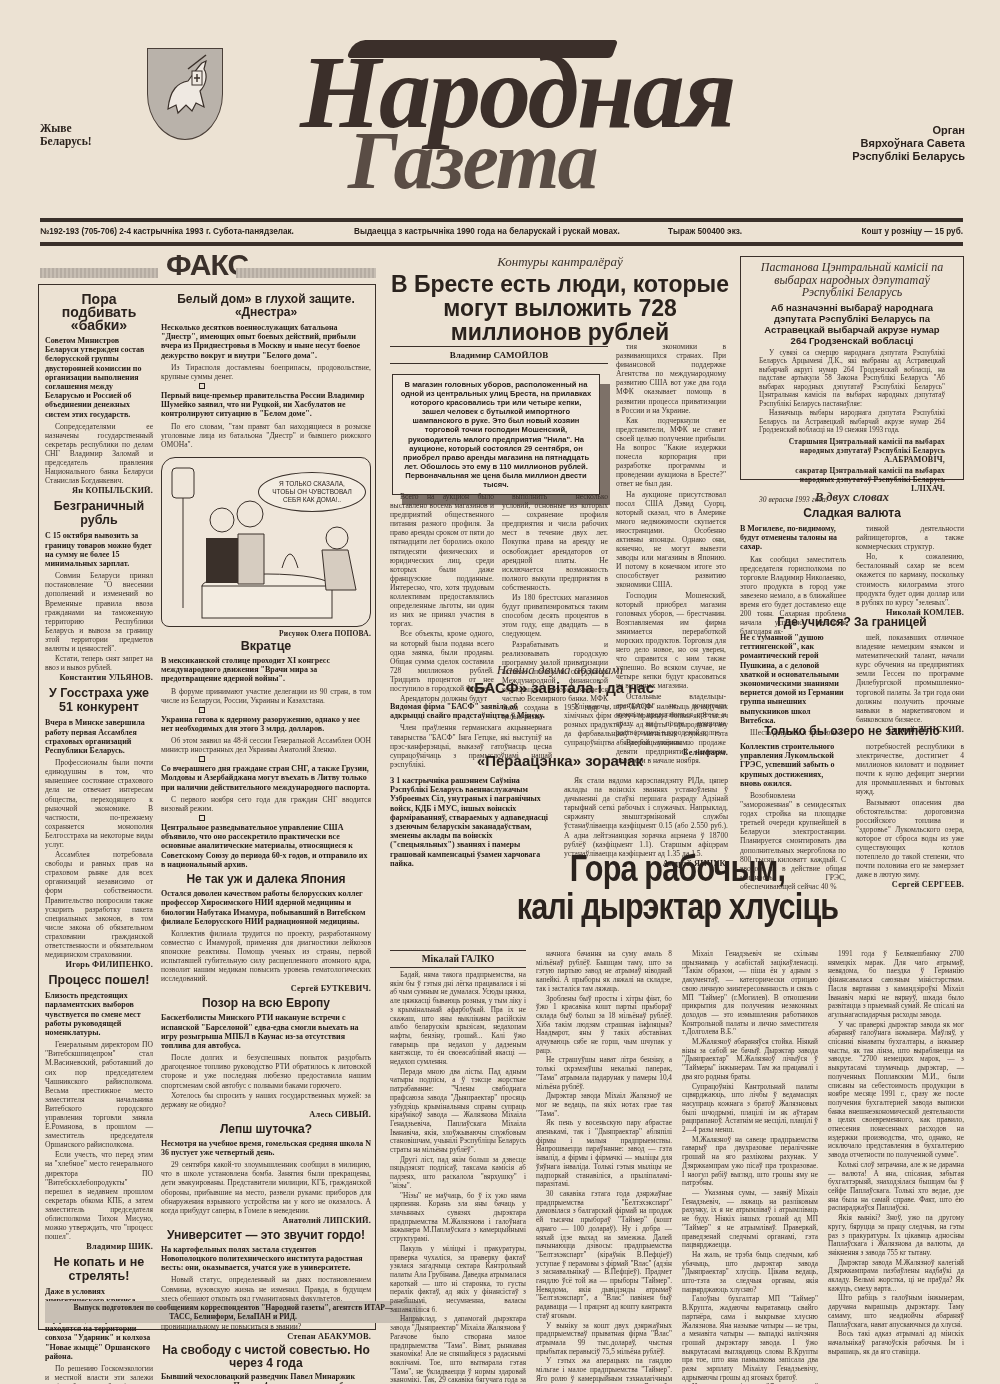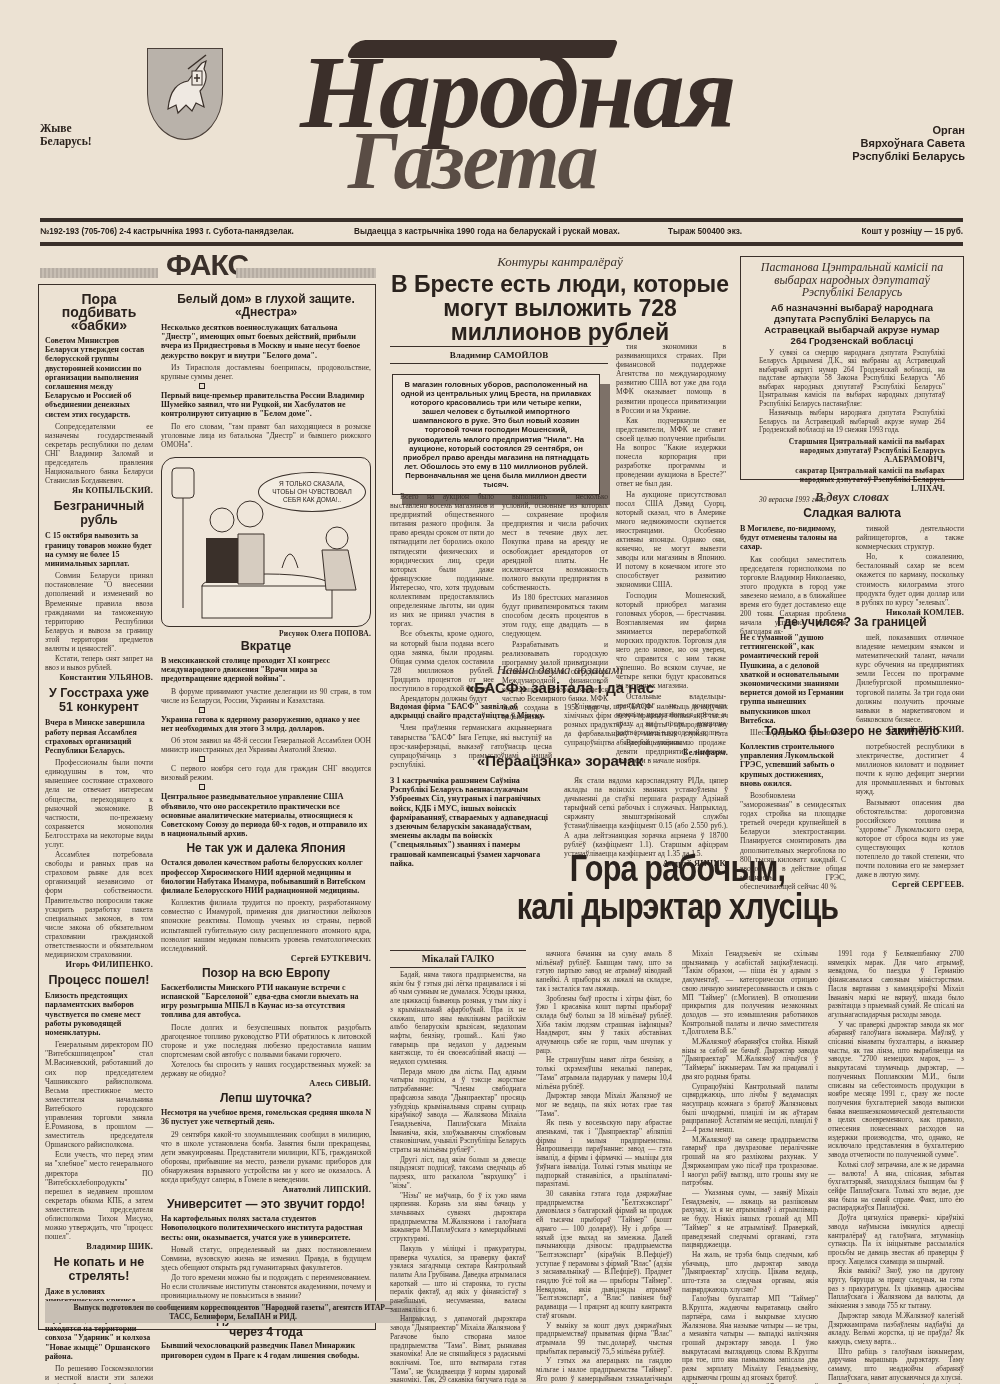--- a/index.html
+++ b/index.html
@@ -168,20 +168,21 @@
       </div>
       <span class="sq"></span>
       <div>
         <div class="lead">Украина готова к ядерному разоружению, однако у нее нет необходимых для этого 3 млрд. долларов.</div>
         <div class="bodytext">
             <p>Об этом заявил на 48-й сессии Генеральной Ассамблеи ООН министр иностранных дел Украины Анатолий Зленко.</p>
           </div>
       </div>
       <span class="sq"></span>
       <div>
+        <div class="lead">Со вчерашнего дня граждане стран СНГ, а также Грузии, Молдовы и Азербайджана могут въехать в Литву только при наличии действительного международного паспорта.</div>
         <div class="bodytext">
             <p>С первого ноября сего года для граждан СНГ вводится визовый режим.</p>
           </div>
       </div>
       <span class="sq"></span>
       <div>
         <div class="lead">Центральное разведывательное управление США объявило, что оно рассекретило практически все основные аналитические материалы, относящиеся к Советскому Союзу до периода 60-х годов, и отправило их в национальный архив.</div>
       </div>
 
       <div style="margin-top:3px;">
@@ -361,21 +362,21 @@
   <div class="hd" style="font-size:36px;line-height:38px;font-family:'Liberation Sans',sans-serif;letter-spacing:-1px;transform:scaleX(0.85);">Гора рабочым,</div>
   <div class="hd" style="font-size:36px;line-height:38px;font-family:'Liberation Sans',sans-serif;letter-spacing:-1px;transform:scaleX(0.85);">калі дырэктар хлусіць</div>
 
   <div class="abs" style="left:0;top:100px;width:136px;">
     <div class="col-rule"></div>
     <div class="serif" style="text-align:center;font-size:9.5px;font-weight:bold;padding:3px 0;">Мікалай ГАЛКО</div>
     <div class="col-rule" style="margin-bottom:3px;"></div>
     <div class="bodytext" style="font-size:7.3px;line-height:8.7px;">
       <p>Бадай, няма такога прадпрыемства, на якім бы ў гэтыя дні лёгка працавалася і ні аб чым сумным не думалася. Усюды цяжка, але цяжкасці бываюць розныя, у тым ліку і з крымінальнай афарбоўкай. Пра іх не скажаш, што яны выкліканы расійскім альбо беларускім крызісам, недахопам нафты, бензіну, грошай... Калі ўжо гаварыць пра недахоп у дадзеным кантэксце, то ён своеасаблівай якасці — недахоп сумлення.</p>
       <p>Перада мною два лісты. Пад адным чатыры подпісы, а ў тэксце жорсткае патрабаванне: "Члены свабоднага прафсаюза завода "Дыяпраектар" просяць узбудзіць крымінальныя справы супраць кіраўнікоў завода — Жалязнова Міхаіла Генадзьевіча, Паплаўскага Міхаіла Іванавіча, якія, злоўжываючы службовым становішчам, учынілі Рэспубліцы Беларусь страты на мільёны рублёў".</p>
-      <p>Другі ліст, пад якім больш за дзвесце пяцьдзясят подпісаў, таксама сведчыць аб падзеях, што раскалола "вярхушку" і "нізы".</p>
+      <p>Другі ліст, пад якім больш за дзвесце пяцьдзясят подпісаў, таксама камісія аб падзеях, што раскалола "вярхушку" і "нізы".</p>
       <p>"Нізы" не маўчаць, бо ў іх ужо няма цярпення. Корань зла яны бачаць у злачынных сувязях дырэктара прадпрыемства М.Жалязнова і галоўнага інжынера М.Паплаўскага з камерцыйнымі структурамі.</p>
       <p>Пакуль у міліцыі і пракуратуры, праверка чухаліся, за праверку фактаў узялася загадчыца сектара Кантрольнай палаты Ала Грубінава. Даведка атрымалася кароткай — што ні старонка, то густы пералік фактаў, ад якіх у фінансістаў з ранейшымі, несумненна, валасы зашавяліліся б.</p>
       <p>Напрыклад, з дапамогай дырэктара завода "Дыяпраектар" Міхаіла Жалязнова ў Рагачове было створана малое прадпрыемства "Тама". Віват, рынкавая эканоміка! Але не спяшайцеся з радаснымі воклічамі. Тое, што вытварала гэтая "Тама", не ўкладваецца ў нормы здаровай эканомікі. Так, 29 сакавіка бягучага года за дзень-два да чарговага пад'ёму цэн малое прадпрыемства "Тама" бышцам бы купляе ў "Дыяпраектара" 150 прыбораў</p>
     </div>
   </div>
   <div class="abs bodytext" style="left:146px;top:100px;width:136px;font-size:7.3px;line-height:8.7px;">
     <p>начнога бачання на суму амаль 8 мільёнаў рублёў. Бышцам таму, што за гэтую партыю завод не атрымаў ніводнай капейкі. А прыборы як ляжалі на складзе, так і засталіся там ляжаць.</p>
     <p>Зроблены быў просты і хітры фінт, бо ўжо 1 красавіка кошт партыі прыбораў склада быў больш за 18 мільёнаў рублёў. Хіба такім людзям страшная інфляцыя? Наадварот, яны ў такіх абставінах адчуваюць сябе не горш, чым шчупак у рацэ.</p>
     <p>Не страшуўшы нават літра бензіну, а толькі скрэмзаўшы некалькі паперак, "Тама" атрымала падарунак у памеры 10,4 мільёна рублёў.</p>
     <p>Дырэктар завода Міхаіл Жалязноў не мог не ведаць, па якіх нотах грае тая "Тама".</p>
@@ -391,19 +392,18 @@
     <p>М.Жалязноў на савеце прадпрыемства гаварыў пра двухразовае пералічэнне грошай на яго разліковы рахунак. У Дзяржкампрам ужо пісаў пра трохразовае. І наогул рабіў выгляд, што грошы яму не патрэбны.</p>
     <p>— Указаныя сумы, — заявіў Міхаіл Генадзьевіч, — ляжаць на разліковым рахунку, іх я не атрымліваў і атрымліваць не буду. Ніякіх іншых грошай ад МП "Таймер" я не атрымліваў. Праверкай, праведзенай следчымі органамі, гэта пацвярджаецца.</p>
     <p>На жаль, не трэба быць следчым, каб убачыць, што дырэктар завода "Дыяпраектар" хлусіць. Цікава ведаць, што-тэта за следчыя органы, якія пацвярджаюць хлусню?</p>
     <p>Галоўны бухгалтар МП "Таймер" В.Крупта, жадаючы выратаваць свайго партнёра, сама і выкрывае хлусню Жалязнова. Яна называе чатыры — не тры, а менавіта чатыры — выпадкі налічэння грошай дырэктару завода. І ўжо выкрутасамі выглядаюць словы В.Крупты пра тое, што яна памылкова запісала два разы зарплату Міхаілу Генадзьевічу, адрываючы грошы ад ягоных братоў.</p>
     <p>Наогул хлусні на "Дыяпраектары" шмат. Галоўны інжынер прадпрыемства Міхаіл Паплаўскі атрымаў у лістападзе</p>
   </div>
   <div class="abs bodytext" style="left:438px;top:100px;width:136px;font-size:7.3px;line-height:8.7px;">
     <p>1991 года ў Белвнешбанку 2700 нямецкіх марак. Для чаго атрымаў, невядома, бо паездка ў Германію фінансавалася саюзным міністэрствам. Пасля вяртання з камандзіроўкі Міхаіл Іванавіч маркі не вярнуў, шкада было развітацца з прыемнай сумай. Яе спісалі на агульнагаспадарчыя расходы завода.</p>
     <p>У час праверкі дырэктар завода як мог абараняў галоўнага інжынера. Маўляў, у спісанні вінаваты бухгалтары, а інжынер чысты, як тая лінза, што вырабляецца на заводзе. "2700 немецких марок, — з выкрутасамі тлумачыць дырэктар, — полученных Поплавским М.И., были списаны на себестоимость продукции в ноябре месяце 1991 г., сразу же после получения бухгалтерией завода выписки банка внешнеэкономической деятельности в целях своевременного, как правило, отнесения понесенных расходов на издержки производства, что, однако, не исключало представления в бухгалтерию завода отчетности по полученной сумме".</p>
     <p>Колькі слоў затрачана, але ж не дарамна — валюта! А яна, спісаная, забытая бухгалтэрыяй, знаходзілася бышцам бы ў сейфе Паплаўскага. Толькі хто ведае, дзе яна была на самай справе. Факт, што ёю распараджаўся Паплаўскі.</p>
-    <p>Доўга цягнуліся праверкі- кіраўнікі завода наўмысна імкнуліся адвесці кантралёраў ад галоўнага, затуманіць сутнасць. Па іх ініцыятыве рассылаліся просьбы не даваць звестак аб праверцы ў прэсу. Хацелася схавацца за шырмай.</p>
     <p>Якія вынікі? Зноў, ужо па другому кругу, бяруцца за працу следчыя, на гэты раз з пракуратуры. Іх цікавяць адносіны Паплаўскага і Жалязнова да валюты, да знікнення з завода 755 кг тытану.</p>
     <p>Дырэктар завода М.Жалязноў калегіяй Дзяржкампрама пазбаўлены надбаўкі да акладу. Вельмі жорстка, ці не праўда? Як кажуць, смеху варта...</p>
     <p>Што рабіць з галоўным інжынерам, даручана вырашыць дырэктару. Таму самаму, што неаднойчы абараняў Паплаўскага, нават апускаючыся да хлусні.</p>
     <p>Вось такі адказ атрымалі ад мінскіх начальнікаў рагачоўскія рабочыя. Ім і вырашаць, як да яго ставіцца.</p>
   </div>
 </div>
 
 </body></html>

